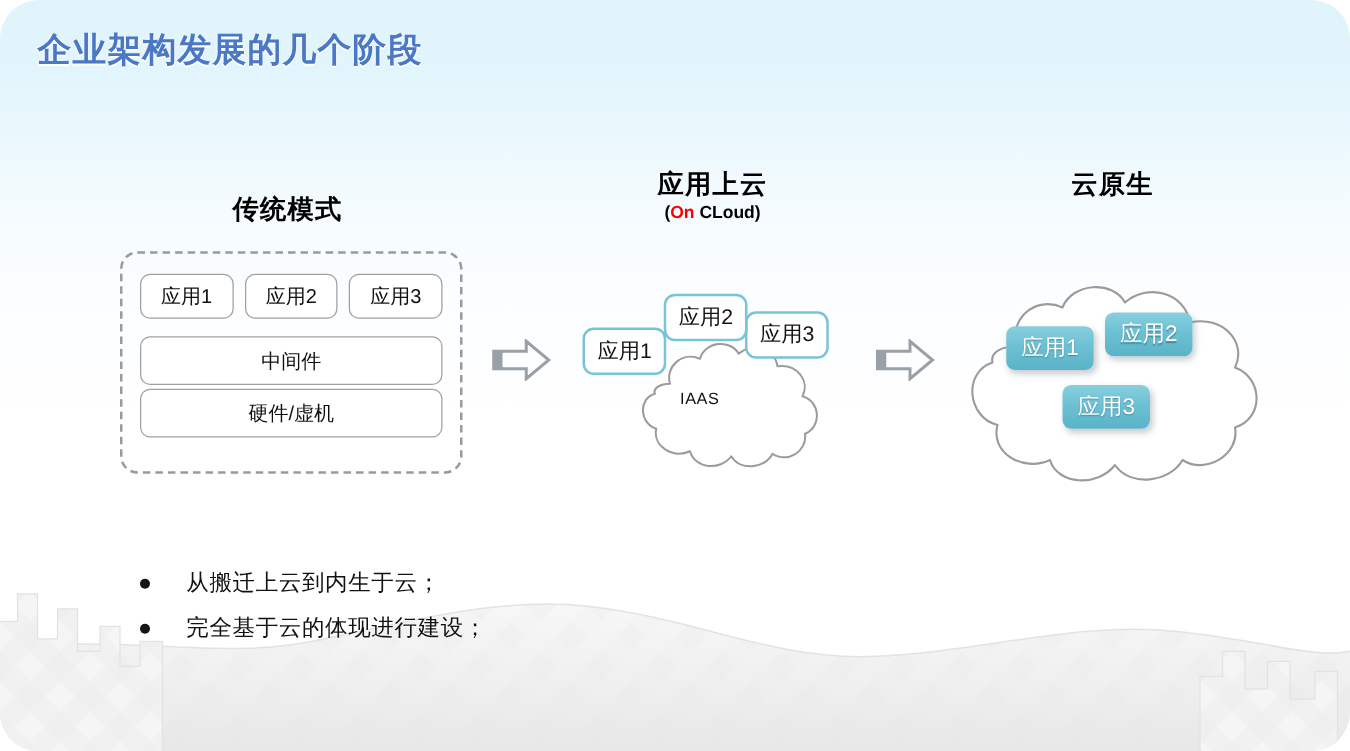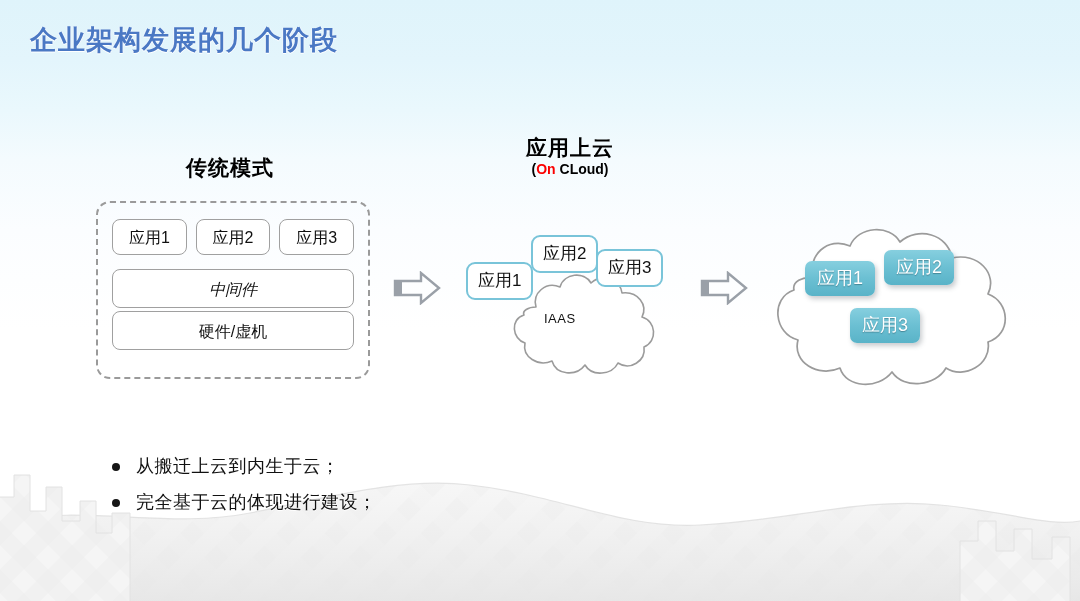--- a/index.html
+++ b/index.html
@@ -21,20 +21,21 @@
     overflow: hidden;
     background:
       linear-gradient(to bottom,
         #dff4fb 0px,
         #e3f5fc 60px,
         #eaf8fd 110px,
         #f4fbfe 160px,
         #fbfdff 230px,
         #ffffff 330px,
         #ffffff 601px);
+    border-radius: 31px;
   }
 
   
   .bg-texture {
     position: absolute;
     left: 0;
     bottom: 0;
     width: 1080px;
     height: 200px;
     pointer-events: none;
@@ -111,21 +112,21 @@
     box-sizing: border-box;
   }
   .plain-box.app { flex: 1 1 0; }
   .plain-box.wide {
     position: absolute;
     left: 14px;
     right: 14px;
     height: 39px;
     line-height: 39px;
   }
-  .plain-box.mid { top: 66px; font-style: italic; }
+  .plain-box.mid { top: 66px; }
   .plain-box.hw  { top: 108px; }
 
   
   .arrow {
     position: absolute;
     width: 48px;
     height: 34px;
   }
 
   
@@ -172,20 +173,21 @@
   .bullet-list {
     position: absolute;
     left: 112px;
     top: 455px;
     width: 640px;
   }
   .bullet-item {
     display: flex;
     align-items: flex-start;
     margin-bottom: 13px;
+    gap: 13px;
   }
   .bullet-dot {
     width: 8px;
     height: 8px;
     border-radius: 50%;
     background: #161616;
     margin-top: 8px;
     margin-right: 16px;
     flex: 0 0 auto;
   }
@@ -296,20 +298,21 @@
   <div class="chip-outline" style="left:466px; top:262px; z-index:3;">应用1</div>
   <div class="chip-outline" style="left:596px; top:249px; z-index:4;">应用3</div>
   <div class="chip-outline" style="left:531px; top:235px; z-index:5;">应用2</div>
 
   <svg class="arrow" style="left:700px; top:271px;" viewBox="0 0 48 34">
     <path d="M2,10 L2,24 L9,24 L9,10 Z" fill="#9aa0a8"></path>
     <path d="M2,10 L28,10 L28,2 L46,17 L28,32 L28,24 L2,24 Z" fill="none" stroke="#9aa0a8" stroke-width="2.4" stroke-linejoin="miter"></path>
   </svg>
 
   <div class="panel-heading" style="left:790px; top:135px; width:200px;">
+    <span class="cn">云原生</span>
   </div>
 
   <div class="cloud-wrap" style="left:762px; top:222px; width:252px; height:170px;">
     <svg width="252" height="170" viewBox="0 0 252 170">
       <path d="M52,56
                C44,34 66,14 88,24
                C96,4 128,2 138,20
                C156,4 186,12 190,36
                C216,30 236,52 226,72
                C248,80 250,112 226,120

